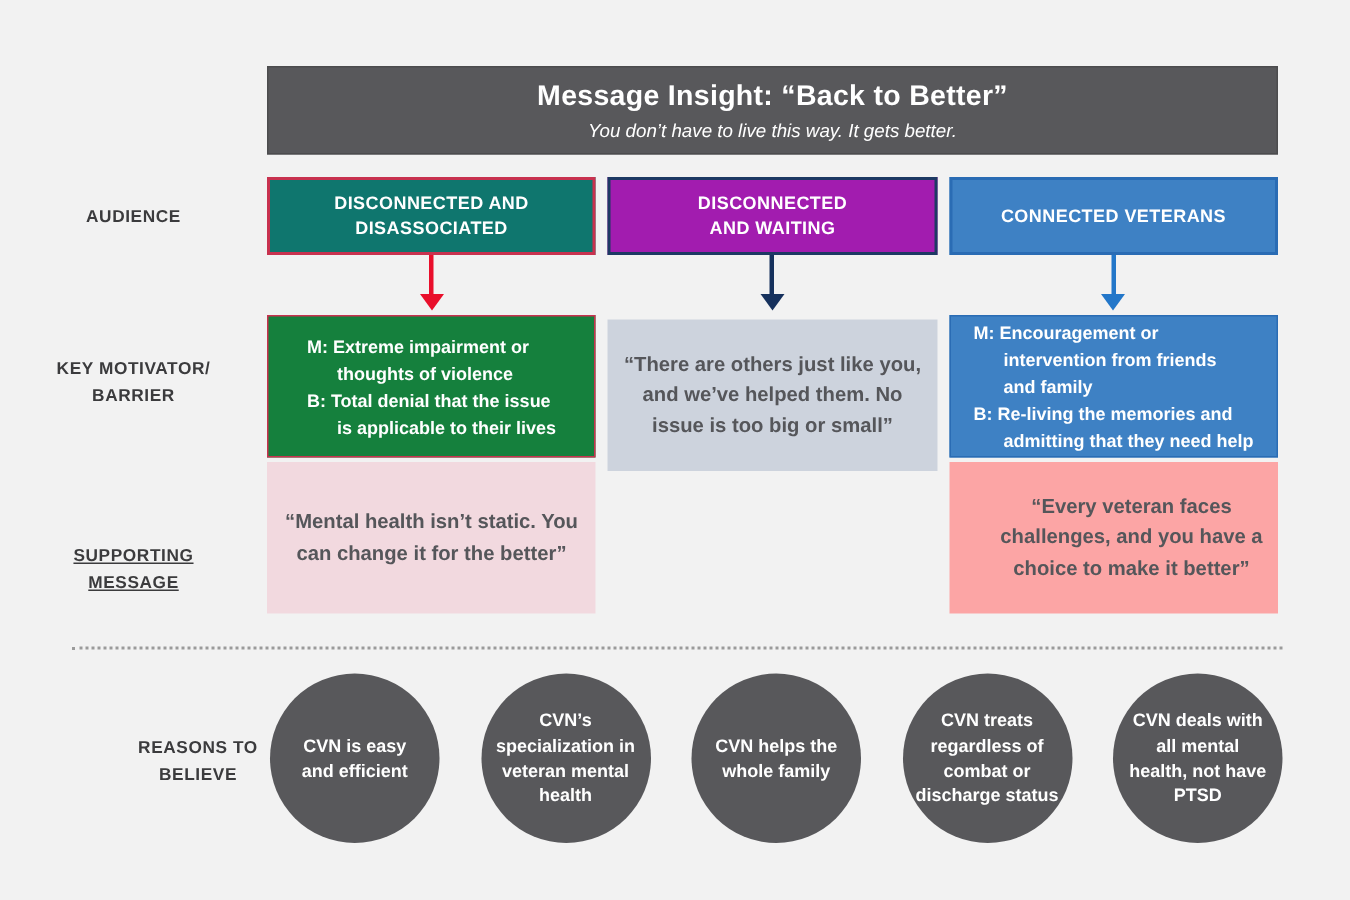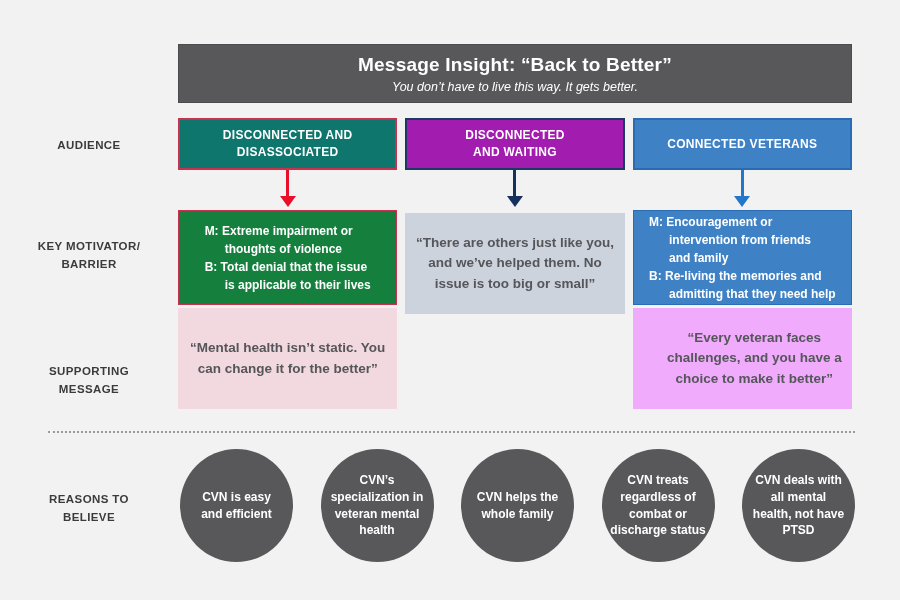--- a/index.html
+++ b/index.html
@@ -11,22 +11,22 @@
     border:1px solid #4c4c4e;box-sizing:border-box;display:flex;flex-direction:column;
     align-items:center;justify-content:center;color:#fff;}
   .header-title{font-size:19px;font-weight:bold;letter-spacing:.2px;}
   .header-subtitle{font-size:12.5px;margin-top:4px;font-style:italic;}
 
   
   .row-label{position:absolute;left:0;width:178px;text-align:center;color:#3b3b3d;
     font-size:11.5px;font-weight:bold;letter-spacing:.4px;line-height:1.55;white-space:pre-line;}
   .label-audience{top:137px;}
   .label-motivator{top:238px;}
-  .label-supporting{top:363px;}
-  .label-reasons{top:491px;}
+  .label-supporting{top:363px;text-decoration:underline;}
+  .label-reasons{top:491px;padding-left:43px;}
 
   
   .columns{position:absolute;left:178px;top:118px;width:674px;display:grid;
     grid-template-columns:repeat(3,1fr);column-gap:8px;}
   .col{display:flex;flex-direction:column;}
   .audience-box{height:52px;box-sizing:border-box;border:2px solid;display:flex;align-items:center;
     justify-content:center;text-align:center;color:#fff;font-weight:bold;font-size:12px;
     line-height:1.4;letter-spacing:.3px;white-space:pre-line;}
   .arrow{height:40px;display:flex;flex-direction:column;align-items:center;justify-content:flex-start;padding-top:0;}
   .arrow-line{width:3px;height:26px;}
@@ -103,21 +103,21 @@
         <div class="arrow-line" style="background-color: rgb(35, 119, 201);"></div>
         <div class="arrow-head" style="border-top-color: rgb(35, 119, 201);"></div>
       </div>
       <div class="motivator-box" style="background-color: rgb(62, 129, 196); border-color: rgb(42, 108, 180);">
         <div class="motivator-text">M: Encouragement or
       intervention from friends
       and family
 B: Re-living the memories and
       admitting that they need help</div>
       </div>
-      <div class="supporting-box" style="background-color: #f0abfc; padding-left: 24px;">“Every veteran faces
+      <div class="supporting-box" style="background-color: #fca5a5; padding-left: 24px;">“Every veteran faces
 challenges, and you have a
 choice to make it better”</div>
     </div>
 
   </div>
 
   <div class="divider"></div>
 
   <div class="circles">
     <div class="circle">CVN is easy

